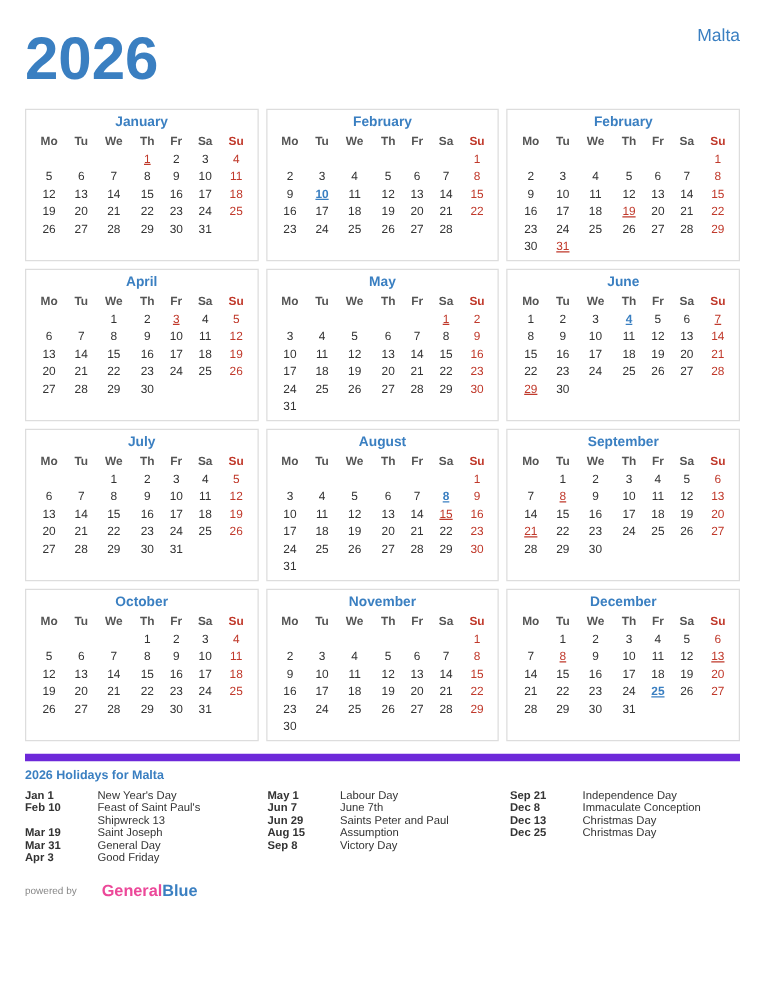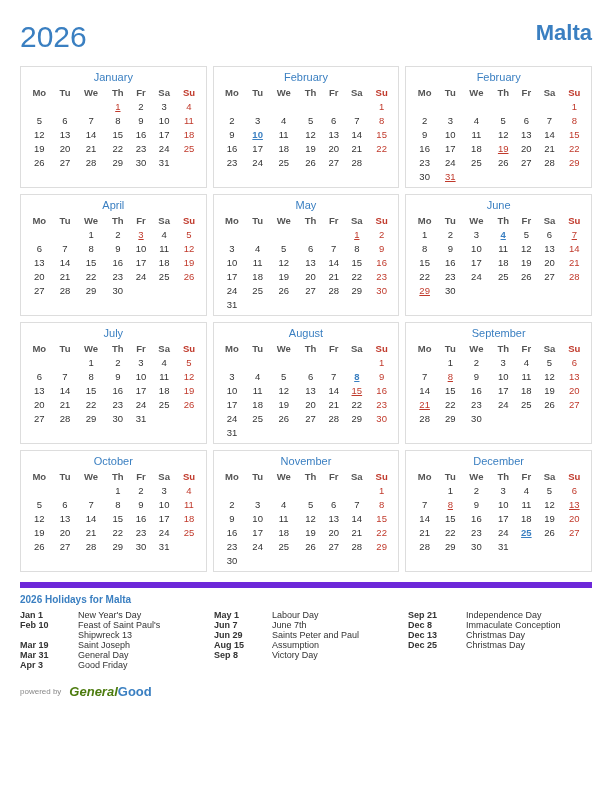--- a/index.html
+++ b/index.html
@@ -12,42 +12,42 @@
       font-size: 11px;
       color: #333;
     }
     .header {
       display: flex;
       justify-content: space-between;
       align-items: flex-start;
       margin-bottom: 12px;
     }
     .year {
-      font-size: 30px;
+      font-size: 48px;
+      font-weight: bold;
+      color: #3a7fc1;
+    }
+    .country {
+      font-size: 14px;
       font-weight: normal;
-      color: #3a7fc1;
-    }
-    .country {
-      font-size: 22px;
-      font-weight: bold;
       color: #3a7fc1;
     }
     .calendars-grid {
       display: grid;
       grid-template-columns: repeat(3, 1fr);
       gap: 6px;
     }
     .month-block {
       border: 1px solid #ddd;
       padding: 4px;
     }
     .month-title {
       text-align: center;
       color: #3a7fc1;
-      font-weight: normal;
+      font-weight: bold;
       font-size: 11px;
       margin-bottom: 3px;
     }
     .cal-table {
       width: 100%;
       border-collapse: collapse;
       font-size: 9.5px;
     }
     .cal-table th {
       text-align: center;
@@ -102,33 +102,32 @@
       min-width: 38px;
       flex-shrink: 0;
     }
     .holiday-name {
       color: #333;
     }
     .footer {
       margin-top: 14px;
       display: flex;
       align-items: center;
-      gap: 8px;
+      gap: 20px;
     }
     .powered-by {
       font-size: 8px;
       color: #888;
     }
     .brand {
       font-size: 13px;
       font-weight: bold;
     }
     .brand-general {
-      color: #4d7c0f;
-      font-style: italic;
+      color: #ec4899;
     }
     .brand-blue {
       color: #3a7fc1;
     }
   </style>
 </head>
 <body>
 
 <div class="header">
   <div class="year">2026</div>
@@ -994,15 +993,15 @@
           <span class="holiday-date">Dec 25</span>
           <span class="holiday-name">Christmas Day</span>
         </div>
       </div>
   </div>
 </div>
 
 <div class="footer">
   <span class="powered-by">powered by</span>
   <span class="brand">
-    <span class="brand-general">General</span><span class="brand-blue">Good</span>
+    <span class="brand-general">General</span><span class="brand-blue">Blue</span>
   </span>
 </div>
 
 </body></html>

